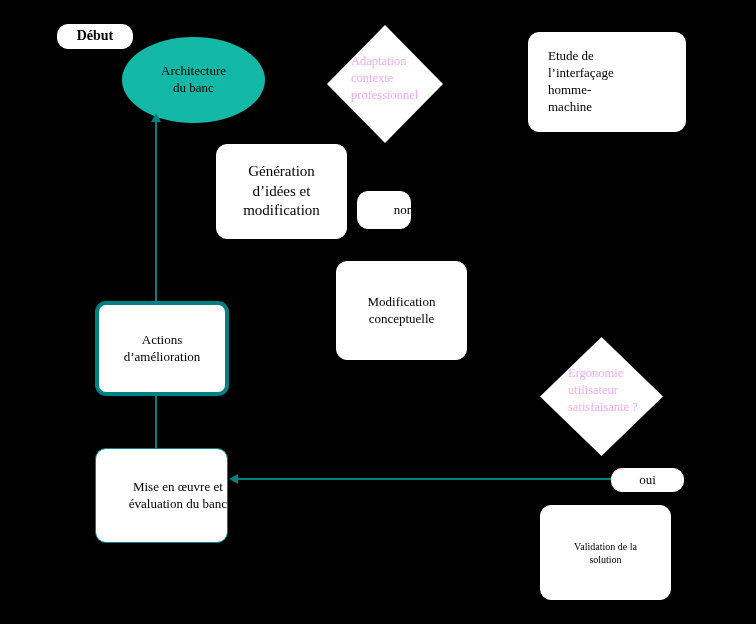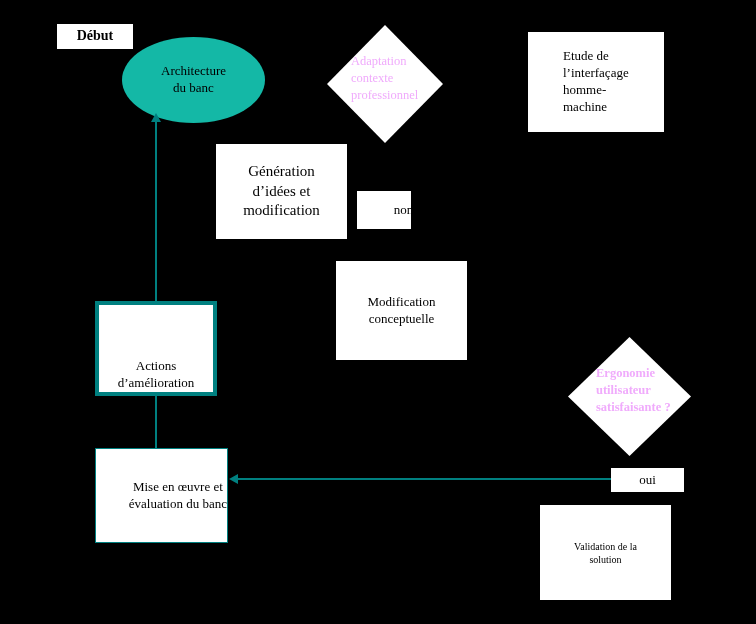--- a/index.html
+++ b/index.html
@@ -19,20 +19,21 @@
   
   .node {
     position: absolute;
     box-sizing: border-box;
     display: flex;
     align-items: center;
     justify-content: center;
     text-align: center;
     color: #000000;
     line-height: 1.30;
+    border-radius: 11px;
   }
 
   .rect {
     background: #ffffff;
     border: 1px solid #ffffff;
   }
 
   .rect-teal-thin {
     background: #ffffff;
     border: 1px solid #008080;
@@ -114,21 +115,21 @@
 
   <div class="diamond-wrap" style="left:327px; top:25px; width:116px; height:118px;">
     <svg width="116" height="118" viewBox="0 0 116 118">
       <polygon points="58,0 116,59 58,118 0,59" fill="#ffffff"></polygon>
     </svg>
     <span class="diamond-label" style="left:24px; top:28px; width:110px; font-size:12.5px;">Adaptation
 contexte
 professionnel</span>
   </div>
 
-  <div class="node rect" style="left:528px; top:32px; width:136px; height:100px; font-size:13px; justify-content:flex-start; padding-left:34px;">
+  <div class="node rect" style="left:528px; top:32px; width:158px; height:100px; font-size:13px; justify-content:flex-start; padding-left:19px;">
     <span class="label-text" style="text-align:left;">Etude de
 l’interfaçage
 homme-
 machine</span>
   </div>
 
   <div class="node rect" style="left:216px; top:144px; width:131px; height:95px; font-size:15px;">
     <span class="label-text">Génération
 d’idées et
 modification</span>
@@ -136,30 +137,30 @@
 
   <div class="node rect" style="left:357px; top:191px; width:54px; height:38px; font-size:13px;padding-left:39px;">
     <span class="label-text">non</span>
   </div>
 
   <div class="node rect" style="left:336px; top:261px; width:131px; height:99px; font-size:13px;">
     <span class="label-text">Modification
 conceptuelle</span>
   </div>
 
-  <div class="diamond-wrap" style="left:568px; top:337px; width:123px; height:119px;font-weight:bold;">
+  <div class="diamond-wrap" style="left:540px; top:337px; width:123px; height:119px;">
     <svg width="123" height="119" viewBox="0 0 123 119">
       <polygon points="61.5,0 123,59.5 61.5,119 0,59.5" fill="#ffffff"></polygon>
     </svg>
     <span class="diamond-label" style="left:28px; top:28px; width:115px; font-size:12.5px;">Ergonomie
 utilisateur
 satisfaisante ?</span>
   </div>
 
-  <div class="node rect-teal-thick" style="left:95px; top:301px; width:122px; height:95px; font-size:13px;align-items:flex-end;">
+  <div class="node rect-teal-thick" style="left:95px; top:301px; width:134px; height:95px; font-size:13px;">
     <span class="label-text">Actions
 d’amélioration</span>
   </div>
 
   <div class="node rect-teal-thin" style="left:95px; top:448px; width:133px; height:95px; font-size:13px;justify-content:flex-end;">
     <span class="label-text">Mise en œuvre et
 évaluation du banc</span>
   </div>
 
   <div class="node rect" style="left:611px; top:468px; width:73px; height:24px; font-size:13px;">

